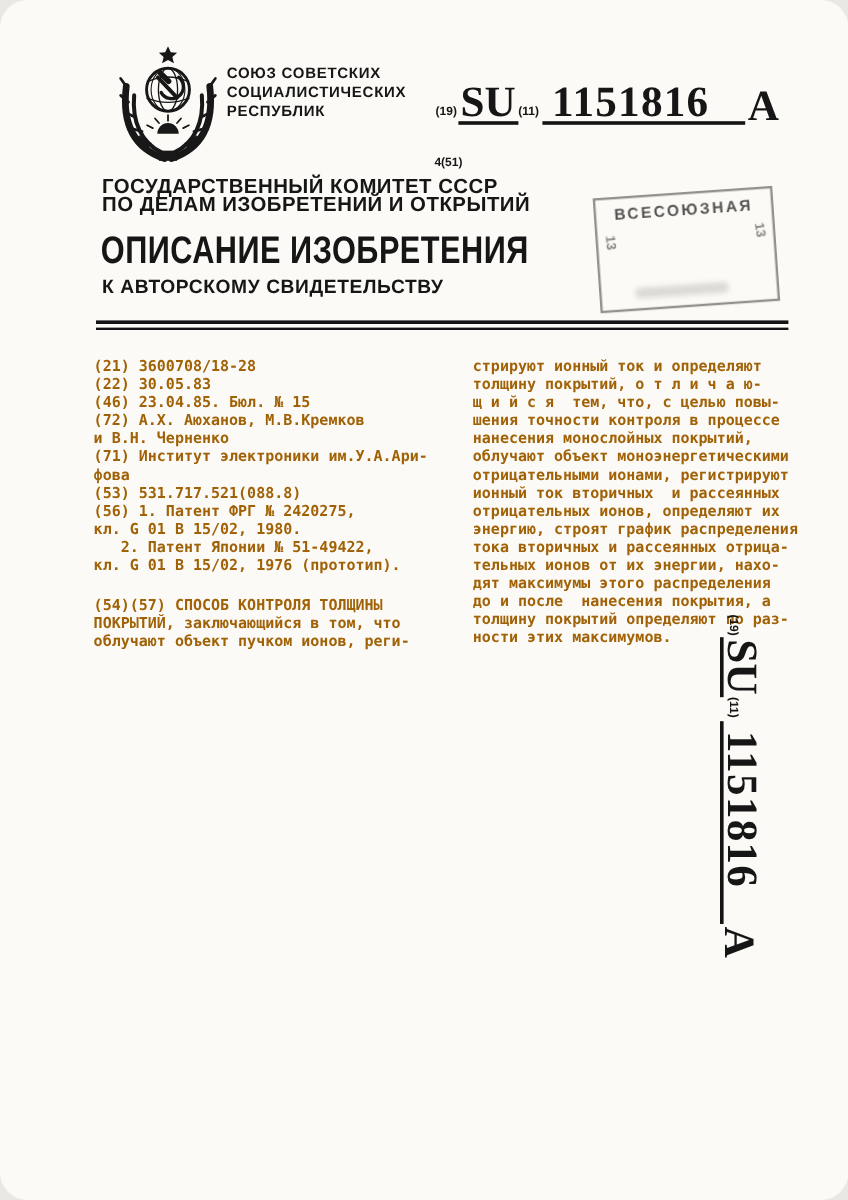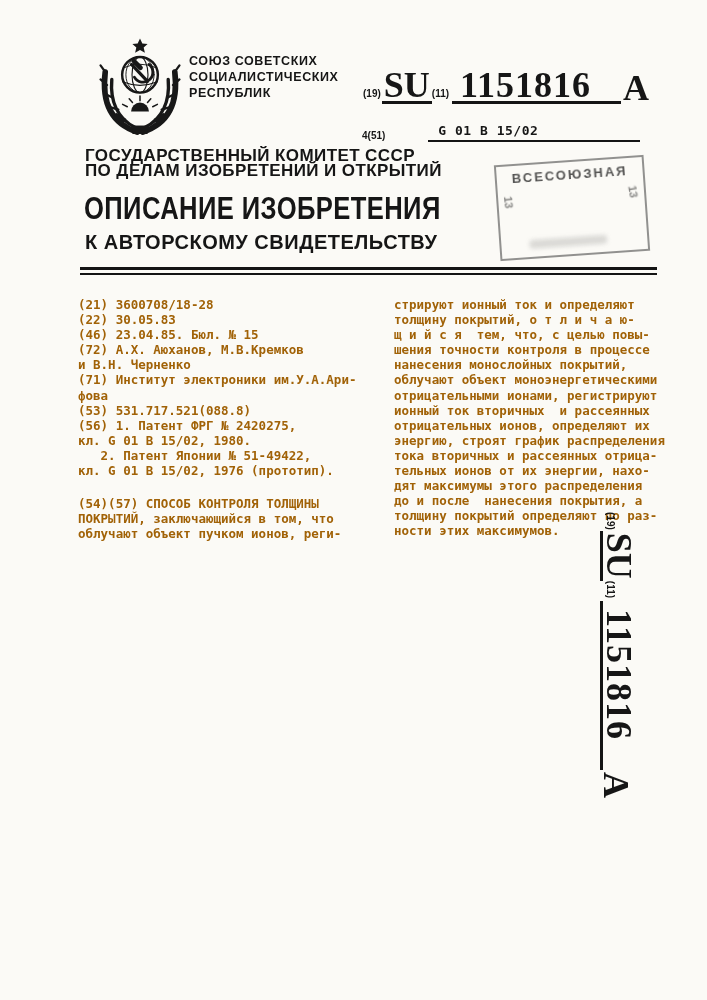--- a/index.html
+++ b/index.html
@@ -6,20 +6,21 @@
   body{
     width:707px;height:1000px;
     background:#e9e8e4;
     font-family:"Liberation Sans", sans-serif;
     color:#161616;
   }
   .page{
     position:relative;width:707px;height:1000px;
     background:#fbfaf6;
     overflow:hidden;
+    border-radius:23px;
   }
   .abs{position:absolute;}
   
   .emblem{left:93px;top:37px;width:94px;height:100px;}
   .union{
     left:189px;top:53px;
     font-size:12.5px;font-weight:bold;line-height:16px;letter-spacing:.6px;
     white-space:pre-wrap;
   }
   .committee{
@@ -27,21 +28,21 @@
     font-size:17px;font-weight:bold;line-height:14.5px;letter-spacing:.4px;
     white-space:pre-wrap;
   }
   .doc-title{
     left:84px;top:190px;
     font-size:32px;font-weight:bold;letter-spacing:.5px;
     transform:scaleX(.8);transform-origin:0 0;white-space:nowrap;
   }
   .doc-subtitle{
     left:85px;top:231px;
-    font-size:20px;font-weight:bold;letter-spacing:.5px;white-space:nowrap;
+    font-size:16px;font-weight:bold;letter-spacing:.5px;white-space:nowrap;
   }
   .double-rule{
     left:80px;top:267px;width:577px;height:3px;
     border-top:3px solid #141414;border-bottom:2px solid #141414;
   }
   
   .pubnum{
     left:363px;top:64px;height:40px;
     display:flex;align-items:flex-end;
     font-family:"Liberation Serif", serif;font-weight:bold;white-space:nowrap;
@@ -155,21 +156,20 @@
   <div class="abs pubnum">
     <span class="code">(19)</span>
     <span class="big country">SU</span>
     <span class="code">(11)</span>
     <span class="big number">1151816</span>
     <span class="big kind">A</span>
   </div>
 
   <div class="abs ipc-line">
     <span class="code">4(51)</span>
-    <span class="ipc-value">G 01 B 15/02</span>
   </div>
 
   <div class="abs committee">ГОСУДАРСТВЕННЫЙ КОМИТЕТ СССР
 ПО ДЕЛАМ ИЗОБРЕТЕНИЙ И ОТКРЫТИЙ</div>
 
   <div class="abs stamp">
     <div class="stamp-top">ВСЕСОЮЗНАЯ</div>
     <div class="mark mark-left">13</div>
     <div class="mark mark-right">13</div>
     <div class="smudge"></div>

